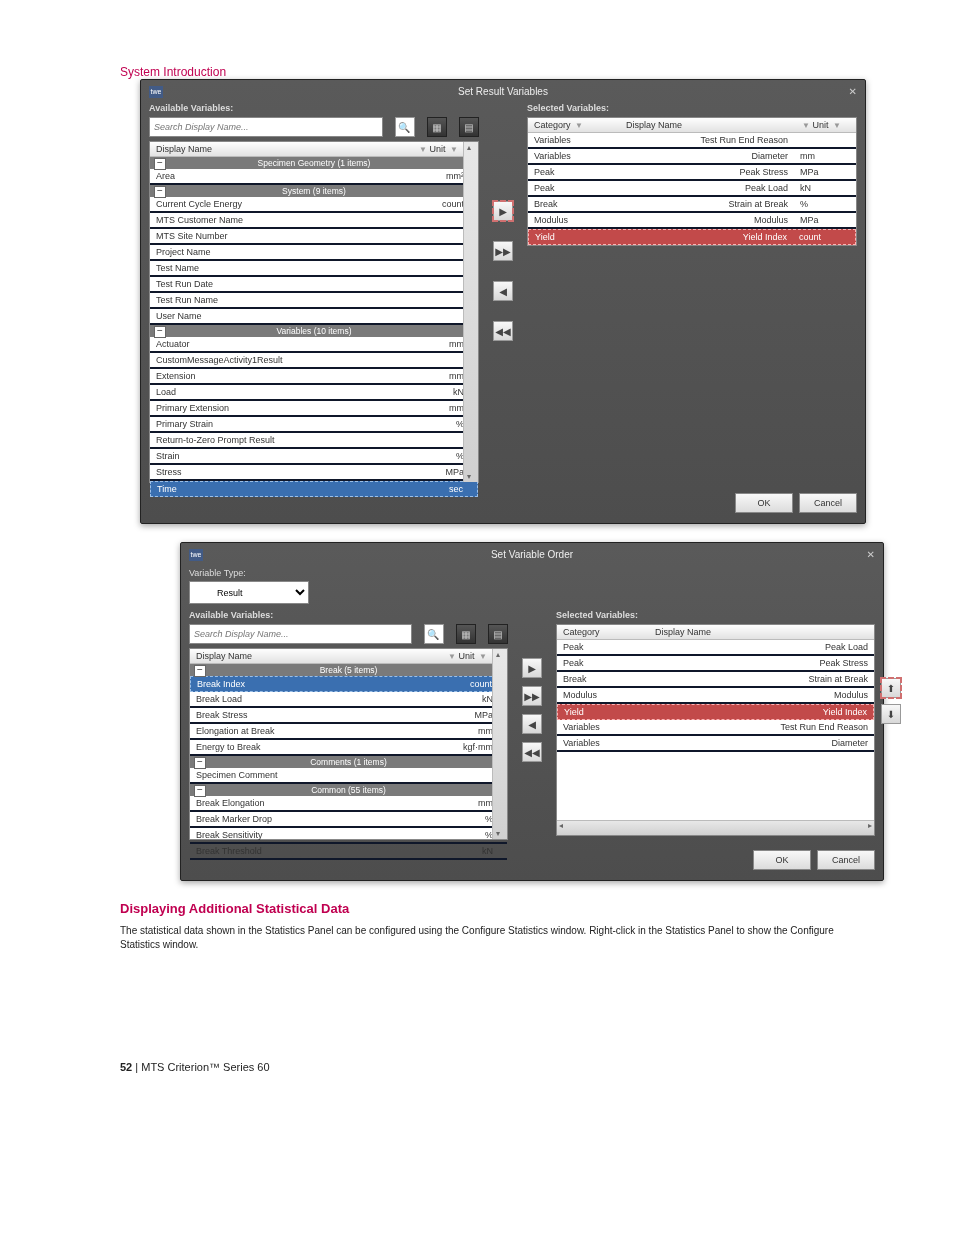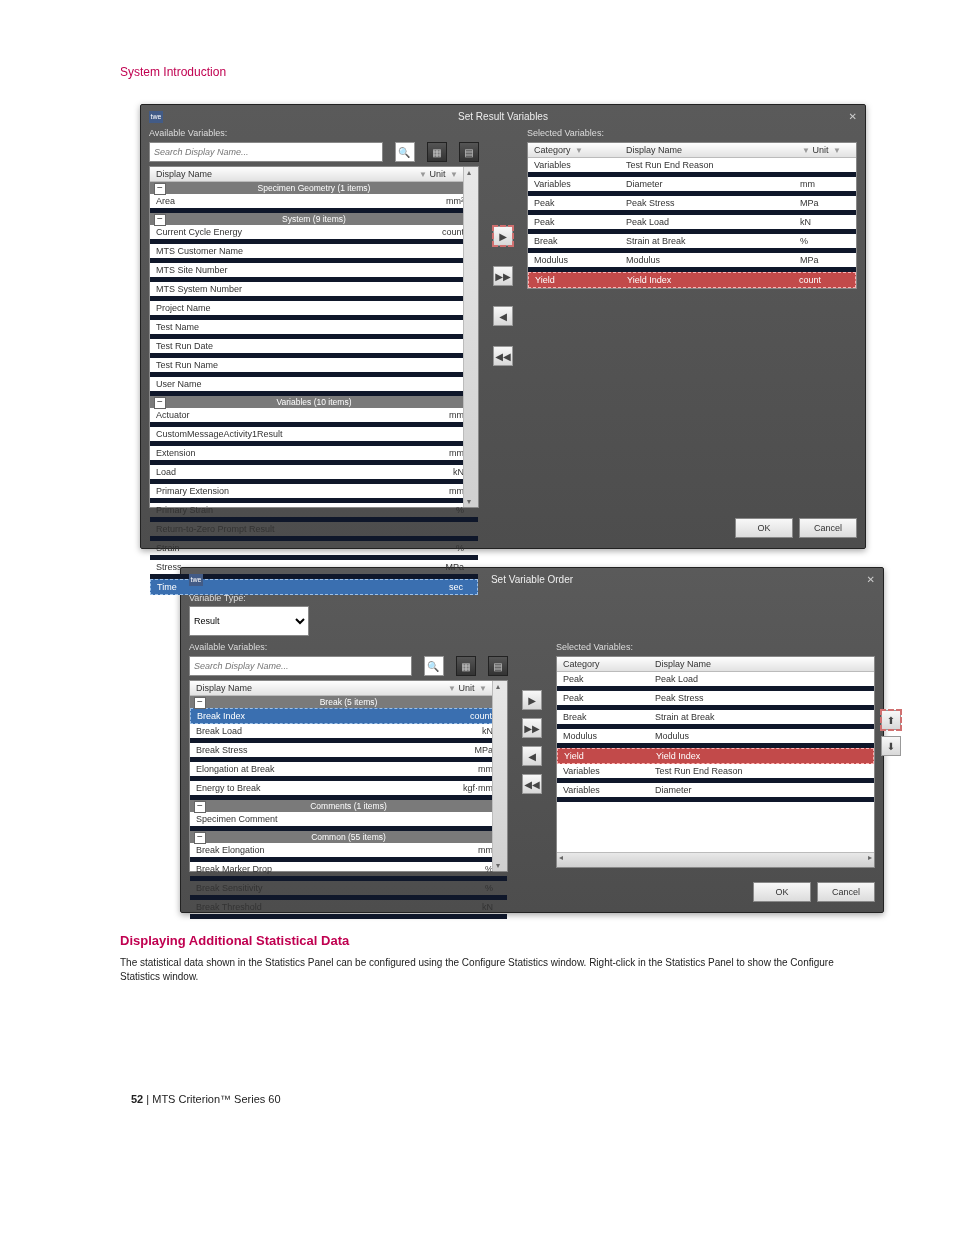--- a/index.html
+++ b/index.html
@@ -8,21 +8,20 @@
     color: #333;
     background: #fff;
     margin: 0;
     padding: 65px 80px 40px 120px;
     width: 954px;
     box-sizing: border-box;
   }
   .section-header {
     color: #c00050;
     font-size: 12px;
-    margin-bottom: 25px;
   }
   .dialog {
     background: linear-gradient(#5a5a5a, #4d4d4d);
     border: 1px solid #222;
     border-radius: 2px;
     padding: 6px 8px 10px 8px;
     margin: 0 8px 18px 20px;
     box-shadow: 0 2px 6px rgba(0,0,0,.35);
   }
   .titlebar {
@@ -43,20 +42,21 @@
   }
   .two-col {
     display: grid;
     grid-template-columns: 1fr 40px 1fr;
     gap: 4px;
   }
   .pane-label {
     color: #ddd;
     font-size: 9px;
     margin: 2px 0 4px 0;
+    font-weight: bold;
   }
   .field-row { display:flex; gap:12px; margin-bottom:4px; }
   .search-box {
     flex: 1;
     background: #fff;
     border: 1px solid #888;
     font-style: italic;
     color: #888;
     font-size: 9px;
     padding: 2px 4px;
@@ -77,33 +77,33 @@
     font-size: 9px;
     position: relative;
   }
   .list-header {
     display:flex;
     background: linear-gradient(#fefefe,#e2e2e2);
     border-bottom:1px solid #bbb;
     font-size:9px;
   }
   .list-header > div, .row > div { padding:2px 6px; }
-  .row { display:flex; border-bottom:5px solid #0f172a; }
+  .row { display:flex; border-bottom:2px solid #0f172a; }
   .group-header {
     background:#7a7a7a; color:#fff; text-align:center;
     font-size:8.5px; padding:1px 0;
     position:relative;
   }
   .group-header .toggle {
     position:absolute; left:4px; top:1px;
     width:10px;height:10px;background:#fff;border:1px solid #666;
     color:#333;line-height:8px;font-size:10px;text-align:center;
   }
   .sel-row .c-cat { flex:0 0 80px; }
-  .sel-row .c-disp { flex:1; }
+  .sel-row .c-disp { flex:1;text-align:right; }
   .sel-row .c-unit { flex:0 0 50px; text-align:left; }
   .avail-row .c-disp { flex:1; }
   .avail-row .c-unit { flex:0 0 55px; text-align:right; padding-right:14px;}
   .filter-glyph { font-size:8px; color:#999; margin-left:2px; }
   .selected-hilite { background:#c24a4a; color:#fff !important; border:1px dashed #ffb3b3; }
   .selected-hilite-blue { background:#3a6fb0; color:#fff !important; border:1px dashed #9cc0e8; }
   .scroll-stub {
     position:absolute; right:0; top:0; bottom:0; width:14px;
     background:linear-gradient(#e8e8e8,#d0d0d0);
     border-left:1px solid #bbb;
@@ -123,27 +123,28 @@
   }
   .push-btn {
     min-width:56px; height:18px;
     background:linear-gradient(#f8f8f8,#dcdcdc);
     border:1px solid #888;
     font-size:9px; color:#333;
     display:flex;align-items:center;justify-content:center;
   }
   .var-type-row { color:#ddd; font-size:9px; margin:4px 0; }
   select.combo {
-    font-size:9px; height:30px; border:1px solid #888;
+    font-size:9px; height:23px; border:1px solid #888;
     background:#fff;
+    padding-left:23px;
   }
   .section-sub { color:#c00050; font-size:13px; font-weight:bold; margin:20px 0 8px 0; }
   .body-text { font-size:10px; color:#222; line-height:1.35; margin-bottom:60px;}
   .footer { font-size:11px; color:#222; margin-top:110px; }
-  .footer b { font-weight:bold;margin-left:11px; }
+  .footer b { font-weight:bold; }
   .dashed-highlight { outline:2px dashed #d07070; outline-offset:-1px; }
   .rel { position:relative; }
 </style>
 </head>
 <body>
 
 <div class="section-header">System Introduction</div>
 
 <div class="dialog">
   <div class="titlebar">
@@ -177,24 +178,20 @@
             <div class="row avail-row">
               <div class="c-disp">Current Cycle Energy</div>
               <div class="c-unit">count</div>
             </div>
             <div class="row avail-row">
               <div class="c-disp">MTS Customer Name</div>
               <div class="c-unit"></div>
             </div>
             <div class="row avail-row">
               <div class="c-disp">MTS Site Number</div>
-              <div class="c-unit"></div>
-            </div>
-            <div class="row avail-row">
-              <div class="c-disp">MTS System Number</div>
               <div class="c-unit"></div>
             </div>
             <div class="row avail-row">
               <div class="c-disp">Project Name</div>
               <div class="c-unit"></div>
             </div>
             <div class="row avail-row">
               <div class="c-disp">Test Name</div>
               <div class="c-unit"></div>
             </div>

